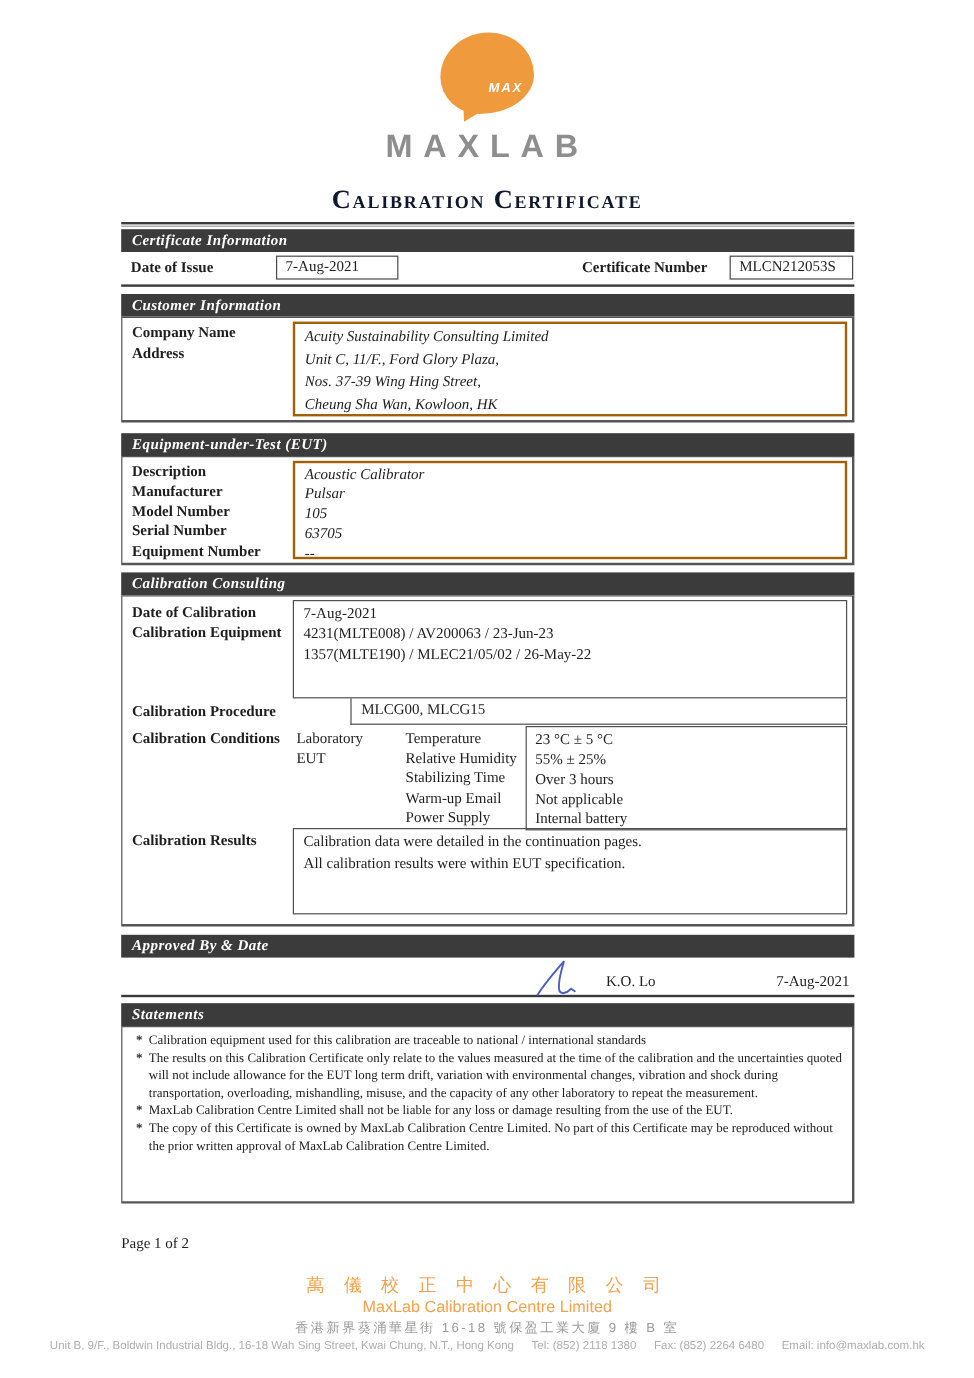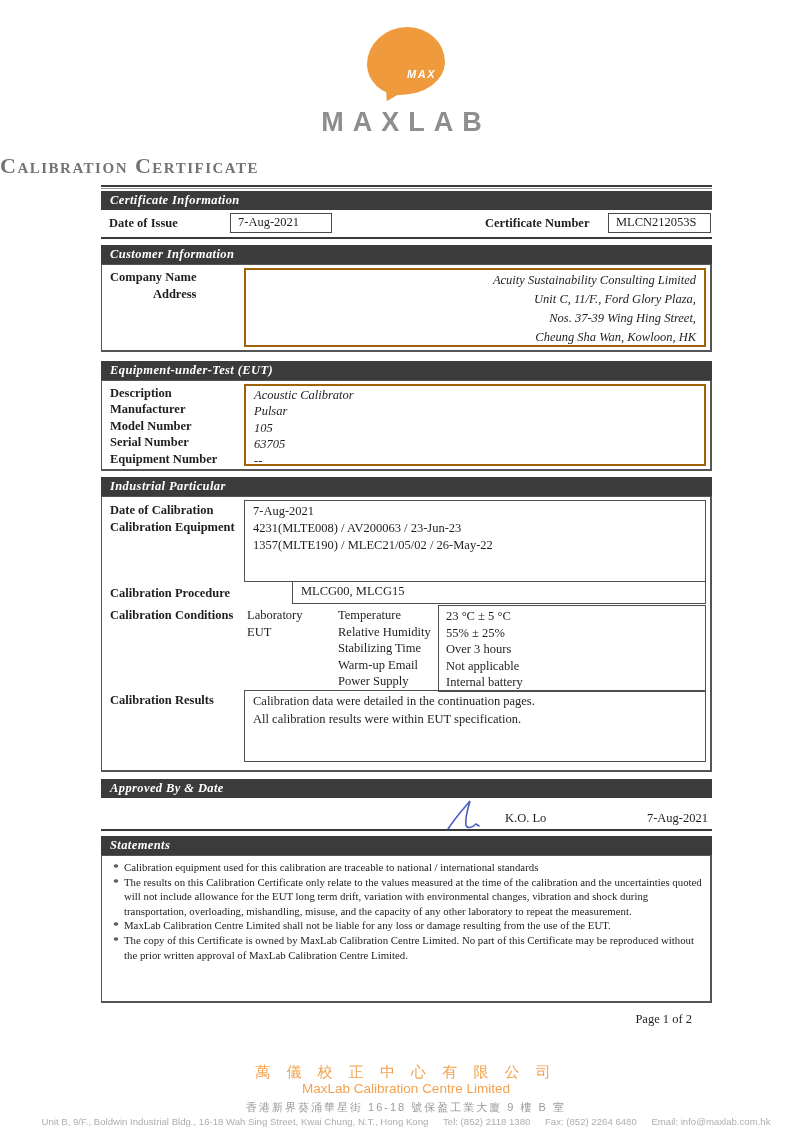--- a/index.html
+++ b/index.html
@@ -14,43 +14,43 @@
              background:#EF9B3D; border-radius:52% 48% 58% 42% / 55% 52% 48% 45%; }
   .balloon::after { content:""; position:absolute; left:16px; bottom:-8px; width:0; height:0;
              border-left:6px solid transparent; border-right:14px solid transparent;
              border-top:16px solid #EF9B3D; transform:rotate(18deg); }
   .balloon-text { position:absolute; right:9px; bottom:15px; color:#fff;
              font-family:"Liberation Sans", sans-serif; font-weight:bold; font-style:italic;
              font-size:11px; letter-spacing:1.5px; }
   .brand { margin-top:12px; color:#8e8e8e; font-family:"Liberation Sans", sans-serif;
              font-weight:bold; font-size:27px; letter-spacing:9px; }
 
-  .cert-title { position:absolute; top:153px; left:0; width:100%; 
-             font-size:22px; font-weight:bold; font-variant:small-caps; letter-spacing:1.5px; color:#737373; }
+  .cert-title { position:absolute; top:153px; left:0; width:100%; text-align:center;
+             font-size:22px; font-weight:bold; font-variant:small-caps; letter-spacing:1.5px; color:#0f172a; }
 
   
   .content { position:absolute; left:101px; top:185px; width:611px; font-size:12.5px; }
   .top-rule { border-top:2px solid #3a3a3a; border-bottom:1px solid #9a9a9a; height:4px; margin-bottom:2px; }
 
   .bar { background:#3b3b3b; color:#fff; font-style:italic; font-weight:bold;
          font-size:12.5px; letter-spacing:.4px; padding:2px 0 3px 9px; height:19px; }
 
   .cert-row { position:relative; height:29px; border-bottom:2px solid #3a3a3a; }
   .cert-row .lab { position:absolute; left:8px; top:6px; font-weight:bold; }
   .vbox { border:1px solid #4a4a4a; background:#fff; padding:1px 7px 2px 7px; display:inline-block; }
   .date-issue-box { position:absolute; left:129px; top:3px; width:102px; }
   .cert-no-label { position:absolute; left:384px; top:6px; font-weight:bold; }
   .cert-no-box { position:absolute; right:1px; top:3px; width:103px; }
 
   .sec-box { position:relative; border:1px solid #555; border-bottom-width:2px; border-right-width:2px; background:#fff; }
   .labels { position:absolute; left:8px; top:4px; font-weight:bold; }
   .inner-box { position:absolute; left:142px; right:4px; top:3px; bottom:3px;
                border:2px solid #a16207; padding:1px 8px;font-style:italic; }
 
-  .cust-box { height:88px; margin-bottom:9px;text-align:right; }
+  .cust-box { height:88px; margin-bottom:9px; }
   .cust-box .labels div { line-height:17px; }
   .cust-box .inner-box div { line-height:19px; }
 
   .eut-box { height:91px; margin-bottom:6px;padding-left:46px; }
   .eut-box .labels div { line-height:16.4px; }
   .eut-box .inner-box div { line-height:16.4px; }
 
   .cp-box { height:276px; margin-bottom:7px; }
   .cp-lab { position:absolute; left:8px; font-weight:bold; }
   .cp-box1 { position:absolute; left:142px; right:4px; top:3px; height:82px;
@@ -69,21 +69,21 @@
   .sig { position:absolute; left:344px; top:1px; }
   .appr-name { position:absolute; left:404px; top:13px; }
   .appr-date { position:absolute; right:4px; top:13px; }
 
   .stm-box { height:148px; border:1px solid #555; border-bottom-width:2px; border-right-width:2px;
              padding:4px 8px 0 6px; font-size:10.8px; line-height:14.6px; color:#222; }
   .stm-item { display:flex; }
   .stm-item .star { width:16px; text-align:center; flex:0 0 16px; font-weight:bold; }
   .stm-item .txt { flex:1; }
 
-  .page-num { text-align:right; padding-right:20px; margin-top:9px; font-size:12.5px; }
+  .page-num { text-align:left; padding-right:20px; margin-top:26px; font-size:12.5px; }
 
   
   .footer { position:absolute; left:0; top:1063px; width:100%; text-align:center;
             font-family:"Liberation Sans", sans-serif; }
   .f-zh-co { color:#F2A24E; font-size:15px; letter-spacing:6px; line-height:18px; }
   .f-en-co { color:#F2A24E; font-size:13.5px; line-height:16px; }
   .f-zh-ad { color:#9b9b9b; font-size:11px; letter-spacing:2px; line-height:15px; margin-top:3px; }
   .f-en-ad { color:#aeaeae; font-size:9.6px; line-height:13px; }
   .f-en-ad span { margin:0 6px; }
 </style>
@@ -138,21 +138,21 @@
       </div>
       <div class="inner-box">
         <div>Acoustic Calibrator</div>
         <div>Pulsar</div>
         <div>105</div>
         <div>63705</div>
         <div>--</div>
       </div>
     </div>
 
-    <div class="bar">Industrial Particular</div>
+    <div class="bar">Calibration Consulting</div>
     <div class="sec-box cp-box">
       <div class="cp-lab" style="top:6px;">Date of Calibration</div>
       <div class="cp-lab" style="top:23px;">Calibration Equipment</div>
       <div class="cp-box1">
         <div>7-Aug-2021</div>
         <div>4231(MLTE008) / AV200063 / 23-Jun-23</div>
         <div>1357(MLTE190) / MLEC21/05/02 / 26-May-22</div>
       </div>
 
       <div class="cp-lab" style="top:89px;">Calibration Procedure</div>

